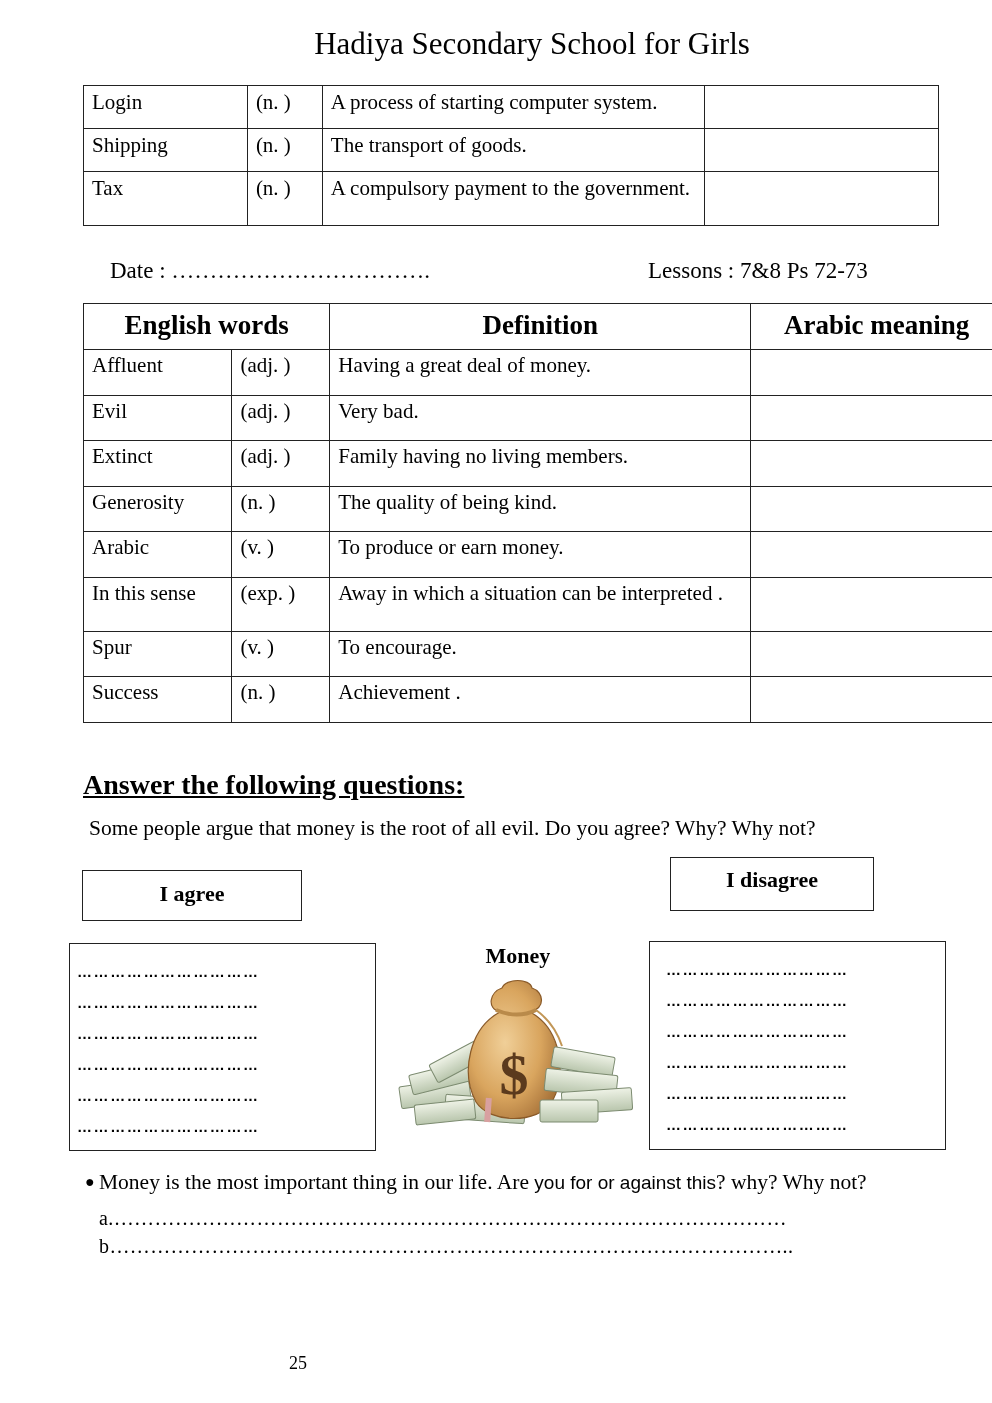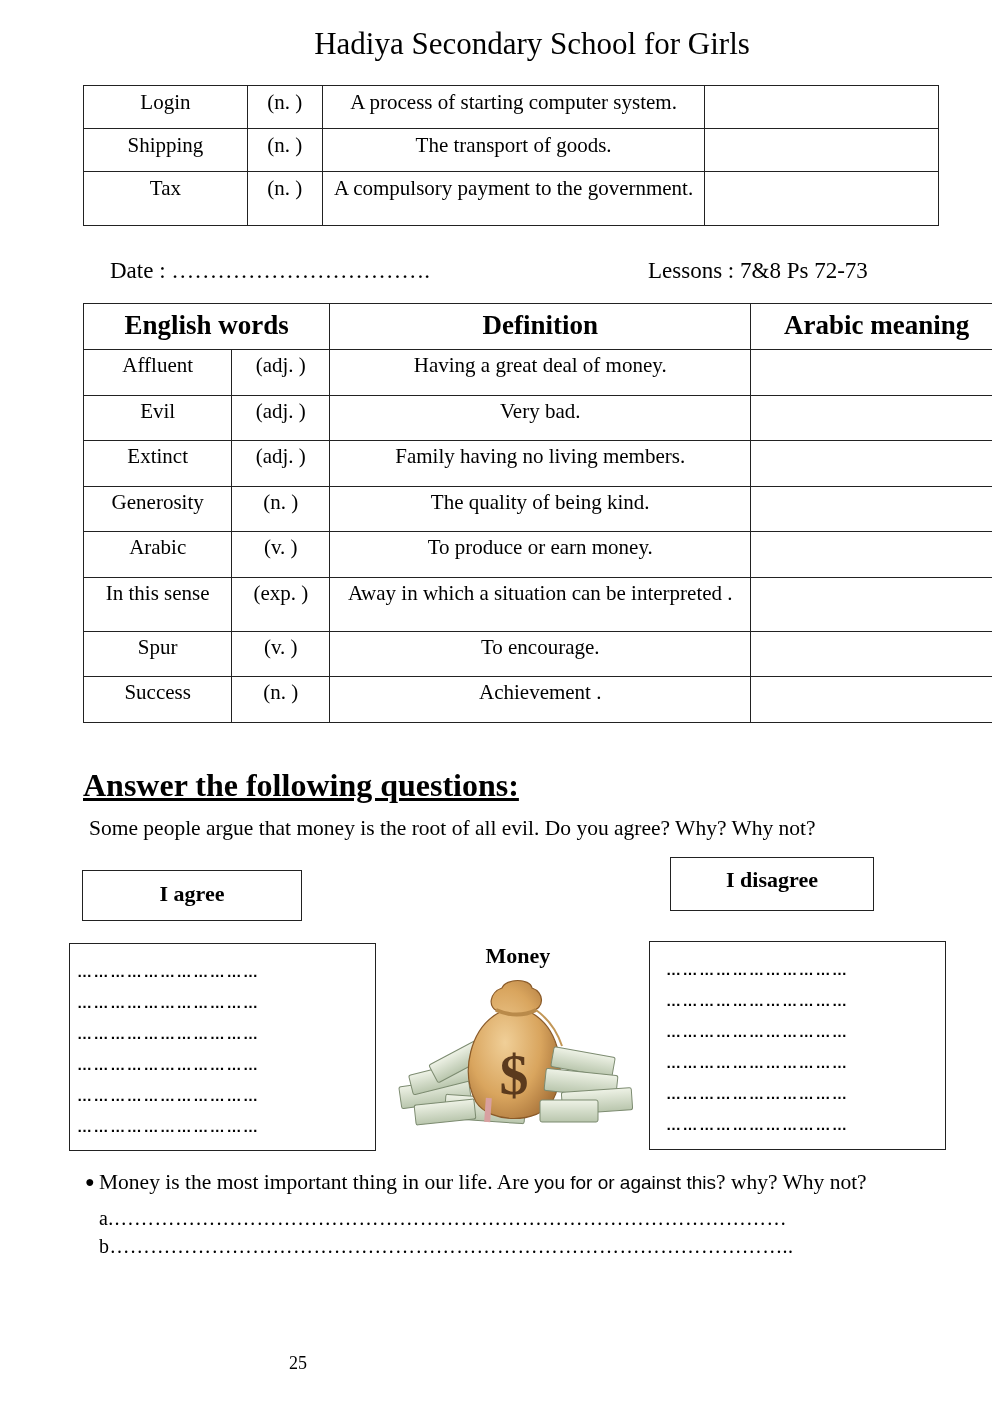--- a/index.html
+++ b/index.html
@@ -19,21 +19,21 @@
       line-height: 40px;
     }
 
     table { border-collapse: collapse; }
     td, th {
       border: 1px solid #222;
       vertical-align: top;
       font-size: 21px;
       line-height: 26px;
       font-weight: normal;
-      text-align: center;
+      text-align: left;
     }
 
     
     .top-table { left: 83px; top: 85px; width: 856px; }
     .top-table td { padding: 3px 8px 0 8px; }
     .top-table tr.r1 td, .top-table tr.r2 td { height: 43px; }
     .top-table tr.r3 td { height: 54px; }
 
     .date-line { left: 110px; top: 256px; font-size: 23px; line-height: 30px; }
     .lessons-line { left: 648px; top: 256px; font-size: 23px; line-height: 30px; }
@@ -47,21 +47,21 @@
       text-align: center;
       padding: 4px 4px 0 4px;
       height: 46px;
       vertical-align: top;
     }
     .vocab-table td { padding: 2px 8px 0 8px; height: 45.5px; }
     .vocab-table tr.two-line td { height: 54px; margin-top: 14px; }
 
     .section-heading {
       left: 83px; top: 770px;
-      font-size: 32px; line-height: 30px;
+      font-size: 28px; line-height: 30px;
       font-weight: bold;
       text-decoration: underline;
     }
     .question-1 { left: 89px; top: 814px; font-size: 21.5px; line-height: 28px; }
 
     .choice-box {
       border: 1.5px solid #222;
       font-weight: bold;
       font-size: 22px;
       line-height: 28px;

